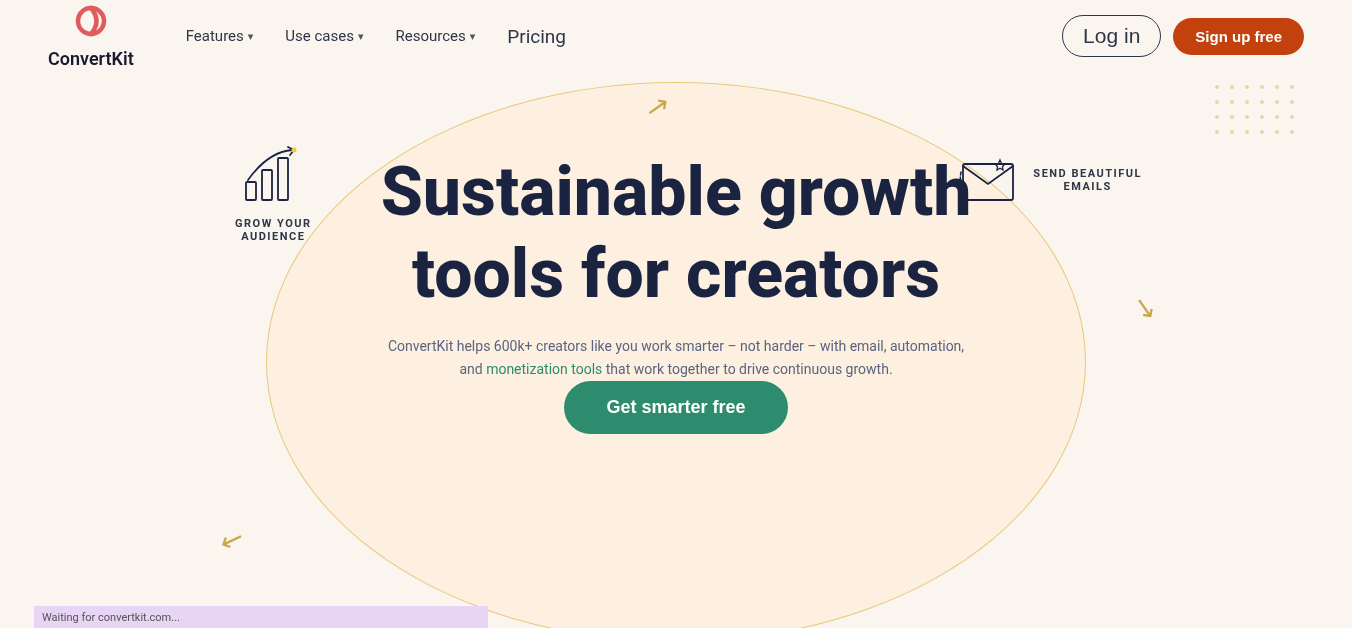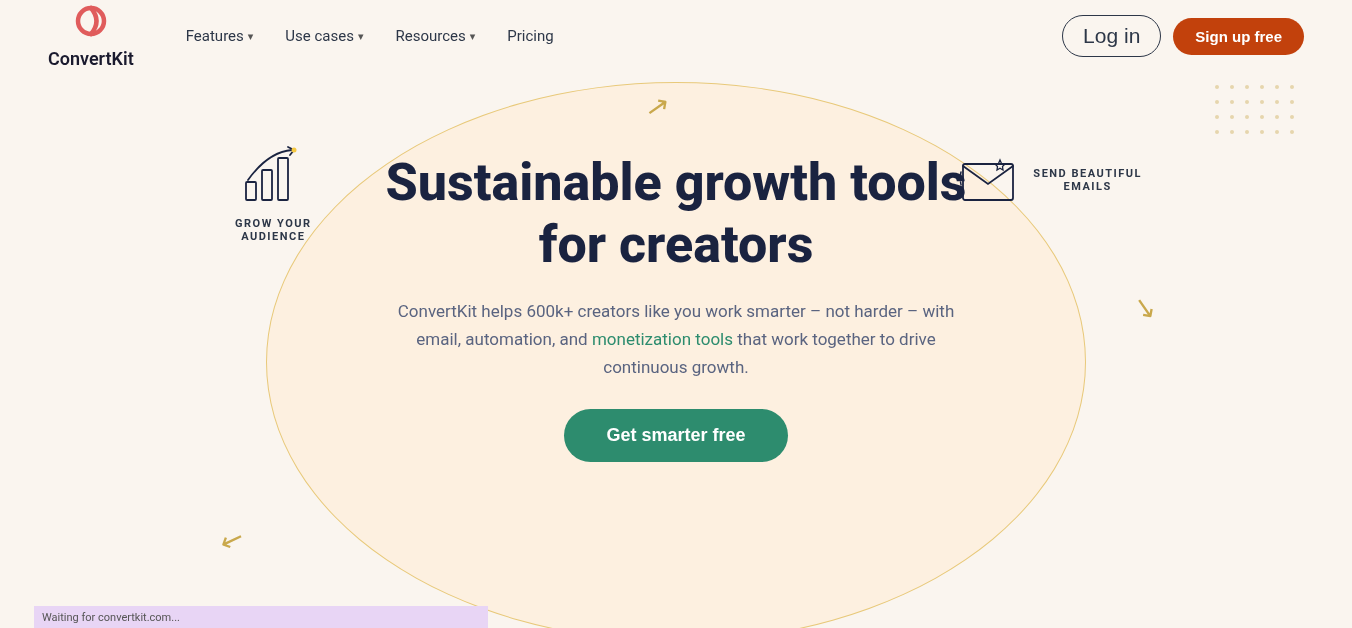--- a/index.html
+++ b/index.html
@@ -61,21 +61,21 @@
       white-space: nowrap;
       justify-content: center;
     }
 
     .chevron {
       font-size: 11px;
       color: #555;
     }
 
     .nav-pricing {
-      font-size: 15px;
+      font-size: 19px;
       color: #2d3748;
       padding: 8px 12px;
       cursor: pointer;
     }
 
     .nav-right {
       display: flex;
       align-items: center;
       gap: 12px;
     }
@@ -207,34 +207,33 @@
       position: relative;
       z-index: 5;
       display: flex;
       flex-direction: column;
       align-items: center;
       text-align: center;
       margin-top: 60px;
     }
 
     .hero-title {
-      font-size: 52px;
+      font-size: 68px;
       font-weight: 800;
       color: #1a2340;
       line-height: 1.2;
       max-width: 620px;
       margin-bottom: 20px;
     }
 
     .hero-subtitle {
-      font-size: 17px;
+      font-size: 14px;
       color: #5a6480;
       max-width: 580px;
       line-height: 1.65;
-      margin-bottom: 28px;
     }
 
     .hero-subtitle .highlight {
       color: #2d8c6e;
     }
 
     .btn-cta {
       padding: 16px 42px;
       background: #2d8c6e;
       border: none;

